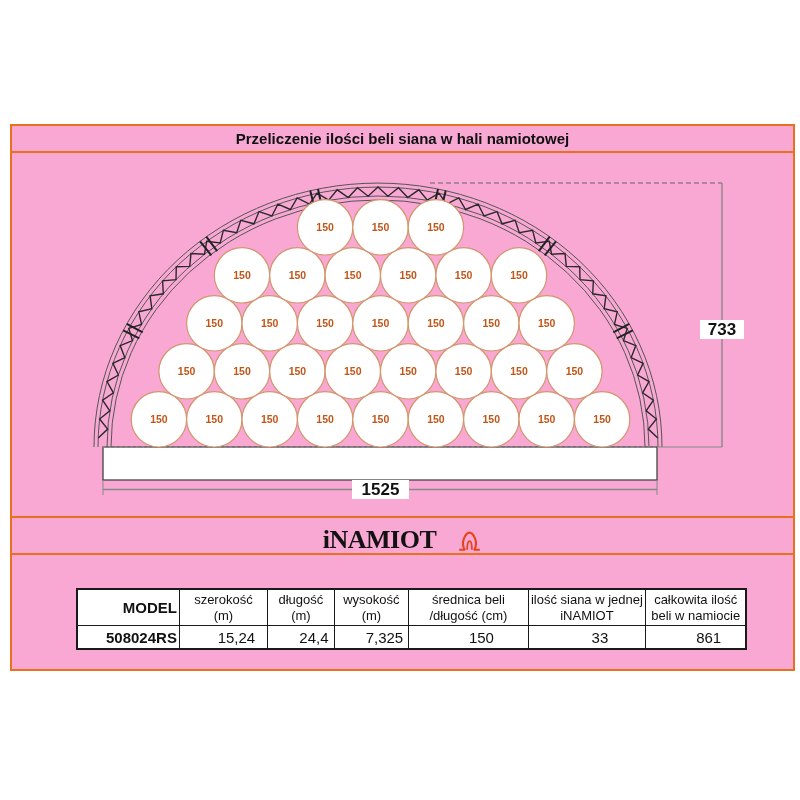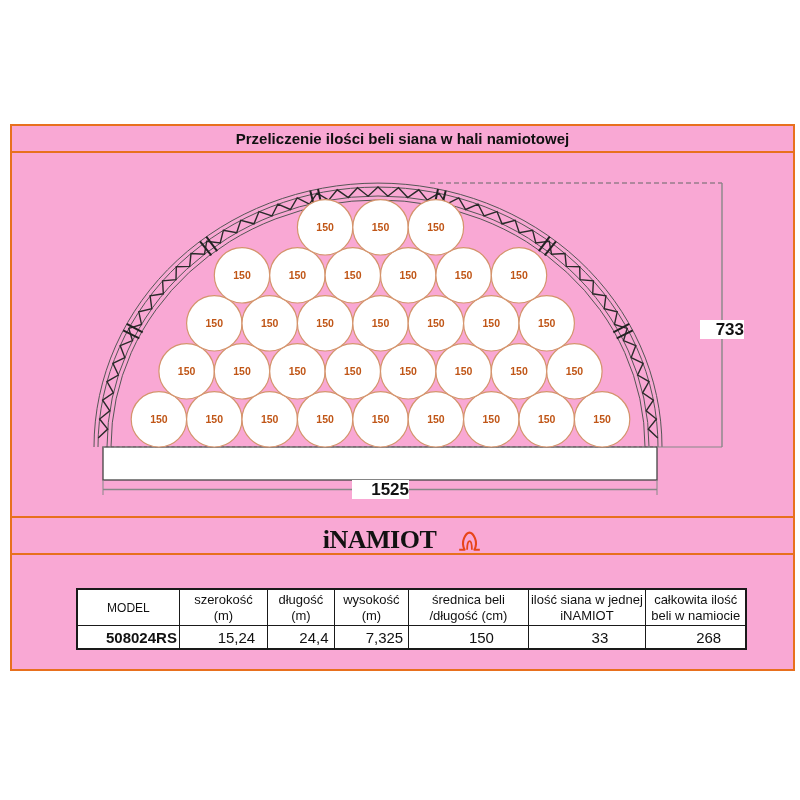--- a/index.html
+++ b/index.html
@@ -16,38 +16,38 @@
   .title-text{font-size:15px;font-weight:bold;color:#111;}
   .drawing-row{height:363px;}
   .logo-row{height:35px;display:flex;align-items:flex-end;justify-content:center;gap:21px;}
   .logo-text{
     font-family:"Liberation Serif", serif;font-weight:bold;font-size:26px;
     color:#121212;letter-spacing:-0.5px;line-height:1;
   }
   .table-row{height:114px;border-bottom:none;}
   #drawing{position:absolute;left:0;top:0;z-index:1;pointer-events:none;}
   .dim-label{
-    position:absolute;z-index:2;background:#fff;text-align:right;
+    position:absolute;z-index:2;background:#fff;text-align:center;
     font-weight:bold;font-size:17px;color:#111;line-height:19px;height:19px;
   }
   .dim-label.h{left:700px;top:320px;width:44px;}
   .dim-label.w{left:352px;top:480px;width:57px;}
   table.spec{
     position:absolute;left:76px;top:588px;z-index:2;
     border-collapse:collapse;table-layout:fixed;background:#fff;
     border:2px solid #1a1a1a;
   }
   table.spec th, table.spec td{
     border:1.5px solid #1a1a1a;padding:0 2px;text-align:center;vertical-align:middle;
     font-weight:normal;color:#111;overflow:hidden;white-space:nowrap;
   }
   table.spec th{height:35px;font-size:13px;}
   table.spec td{height:22px;font-size:15px;padding-left:28px;}
   table.spec .hl{display:block;line-height:16px;}
-  table.spec th.model-h{font-size:12px;font-weight:normal;}
+  table.spec th.model-h{font-size:15px;font-weight:bold;text-align:right;}
   table.spec td.model-c{font-weight:bold;}
 </style>
 </head>
 <body>
 
 <div class="frame">
   <div class="frame-row title-row">
     <div class="title-text">Przeliczenie ilości beli siana w hali namiotowej</div>
   </div>
   <div class="frame-row drawing-row"></div>
@@ -200,16 +200,16 @@
           <span class="hl">beli w namiocie</span>
         </th>
   </tr>
   <tr>
     <td class="model-c">508024RS</td>
     <td>15,24</td>
     <td>24,4</td>
     <td>7,325</td>
     <td>150</td>
     <td>33</td>
-    <td>268</td>
+    <td>861</td>
   </tr>
 </tbody>
   </table>
 
 </body></html>

